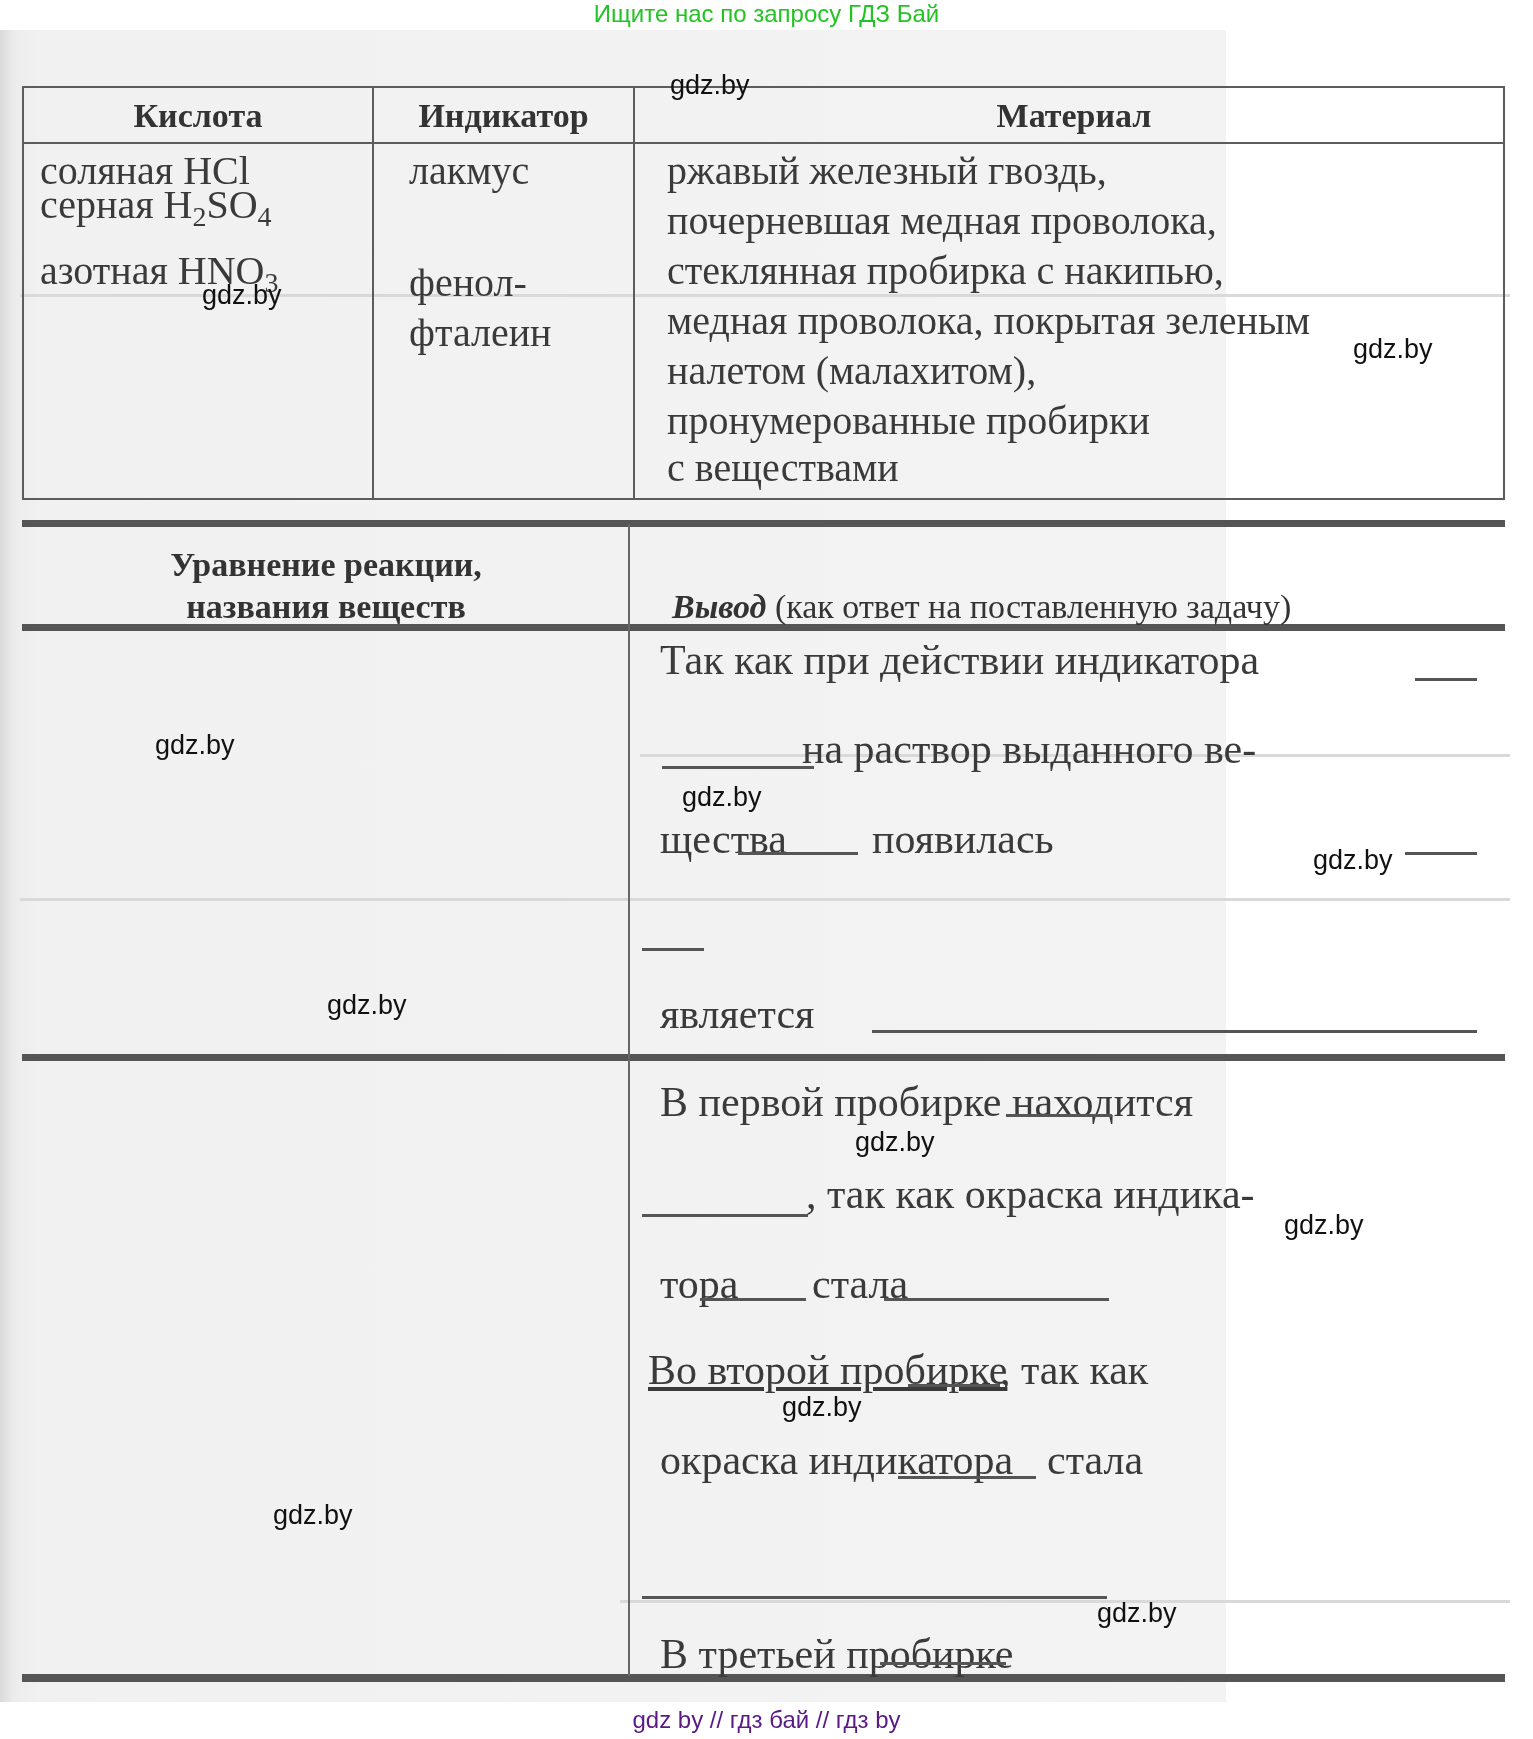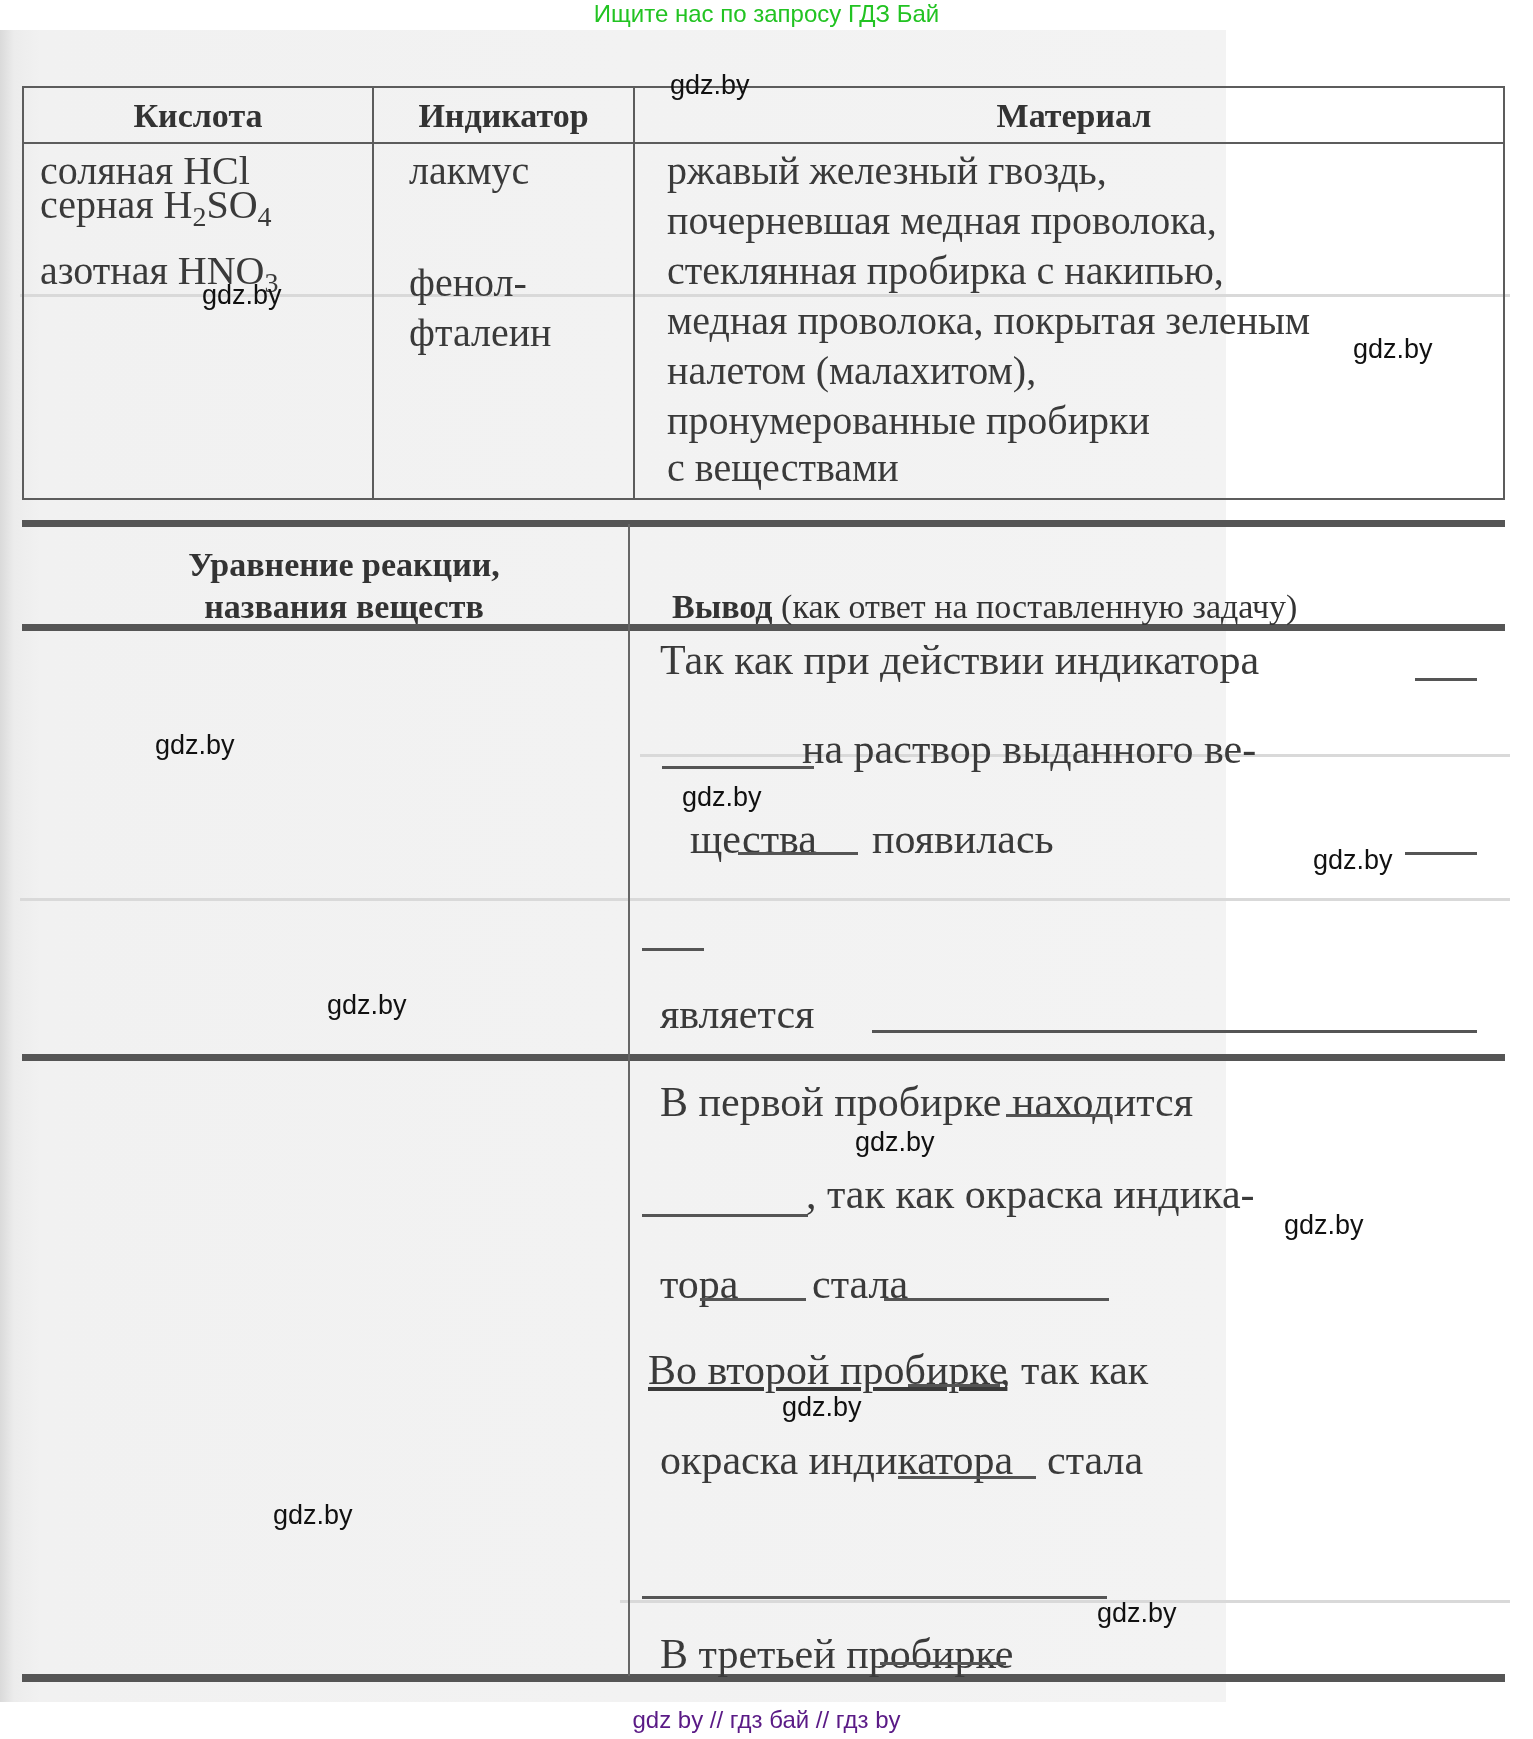--- a/index.html
+++ b/index.html
@@ -47,21 +47,21 @@
   
   .thick { position: absolute; left: 22px; width: 1483px; height: 7px; background: #555; }
   .vdiv { position: absolute; left: 628px; width: 2px; background: #666; }
   .h2 {
     position: absolute; font-weight: bold; font-size: 34px; line-height: 42px; color: #333;
     text-align: center;
   }
   .vyvod {
     position: absolute; left: 672px; top: 558px; font-size: 34px; color: #333; white-space: nowrap;
   }
-  .vyvod b { font-weight: bold; }
+  .vyvod b { font-weight: bold; font-style: italic; }
   .line-text {
     position: absolute; font-size: 42px; color: #3a3a3a; white-space: nowrap;
   }
   .blank {
     position: absolute; height: 3px; background: #555;
   }
   .wm {
     position: absolute; font-family: "Liberation Sans", sans-serif; font-size: 27px; color: #111;
   }
 </style>
@@ -111,33 +111,33 @@
     <div class="cell-text" style="left:643px;top:308px;">пронумерованные пробирки</div>
     <div class="cell-text" style="left:643px;top:355px;">с веществами</div>
   </div>
 
   <div class="thick" style="top:490px;"></div>
   <div class="thick" style="top:594px;"></div>
   <div class="thick" style="top:1024px;"></div>
   <div class="thick" style="top:1644px;height:8px;"></div>
   <div class="vdiv" style="top:494px;height:1152px;"></div>
 
-  <div class="h2" style="left:114px;top:514px;width:460px;">
+  <div class="h2" style="left:96px;top:514px;width:460px;">
     <div>Уравнение реакции,</div>
     <div>названия веществ</div>
   </div>
   <div class="vyvod"><b>Вывод</b><span> (как ответ на поставленную задачу)</span></div>
 
   <div class="line-text" style="left:660px;top:606px;">Так как при действии индикатора</div>
   <div class="blank" style="left:1415px;top:648px;width:62px;"></div>
 
   <div class="blank" style="left:662px;top:736px;width:152px;"></div>
   <div class="line-text" style="left:802px;top:695px;">на раствор выданного ве-</div>
 
-  <div class="line-text" style="left:660px;top:785px;margin-left:30px;">щества</div>
+  <div class="line-text" style="left:660px;top:785px;">щества</div>
   <div class="blank" style="left:738px;top:822px;width:120px;"></div>
   <div class="line-text" style="left:872px;top:785px;">появилась</div>
   <div class="blank" style="left:1405px;top:822px;width:72px;"></div>
 
   <div class="blank" style="left:642px;top:918px;width:62px;"></div>
 
   <div class="line-text" style="left:660px;top:960px;text-align:right;">является</div>
   <div class="blank" style="left:872px;top:1000px;width:605px;"></div>
 
   <div class="line-text" style="left:660px;top:1048px;">В первой пробирке находится</div>

